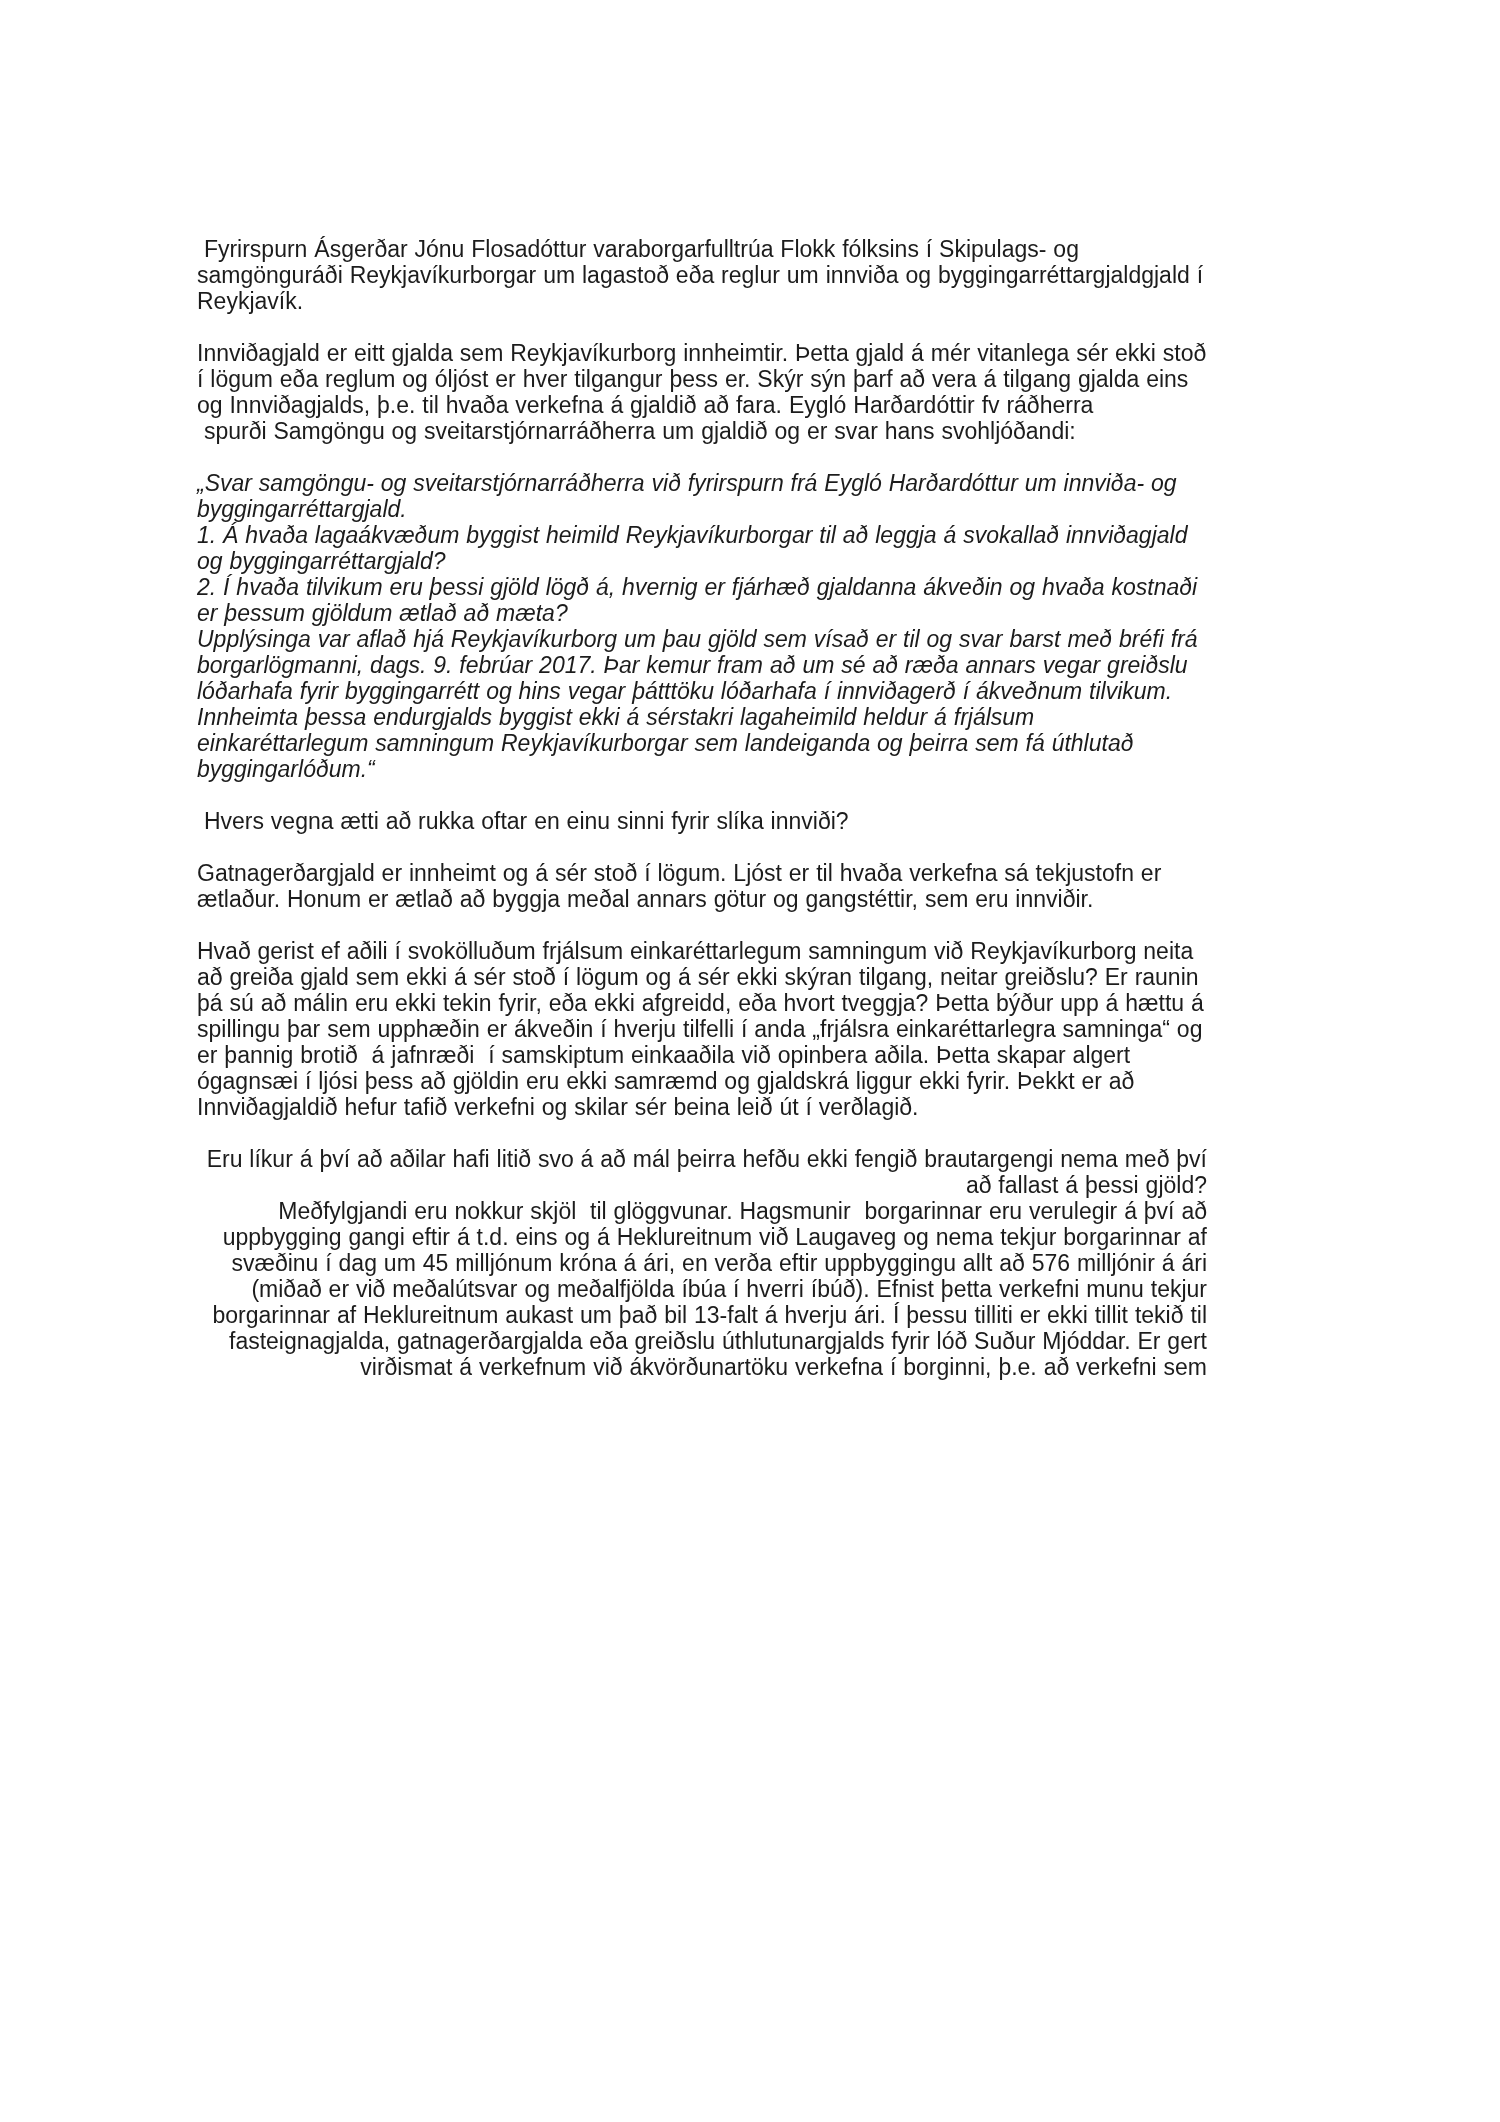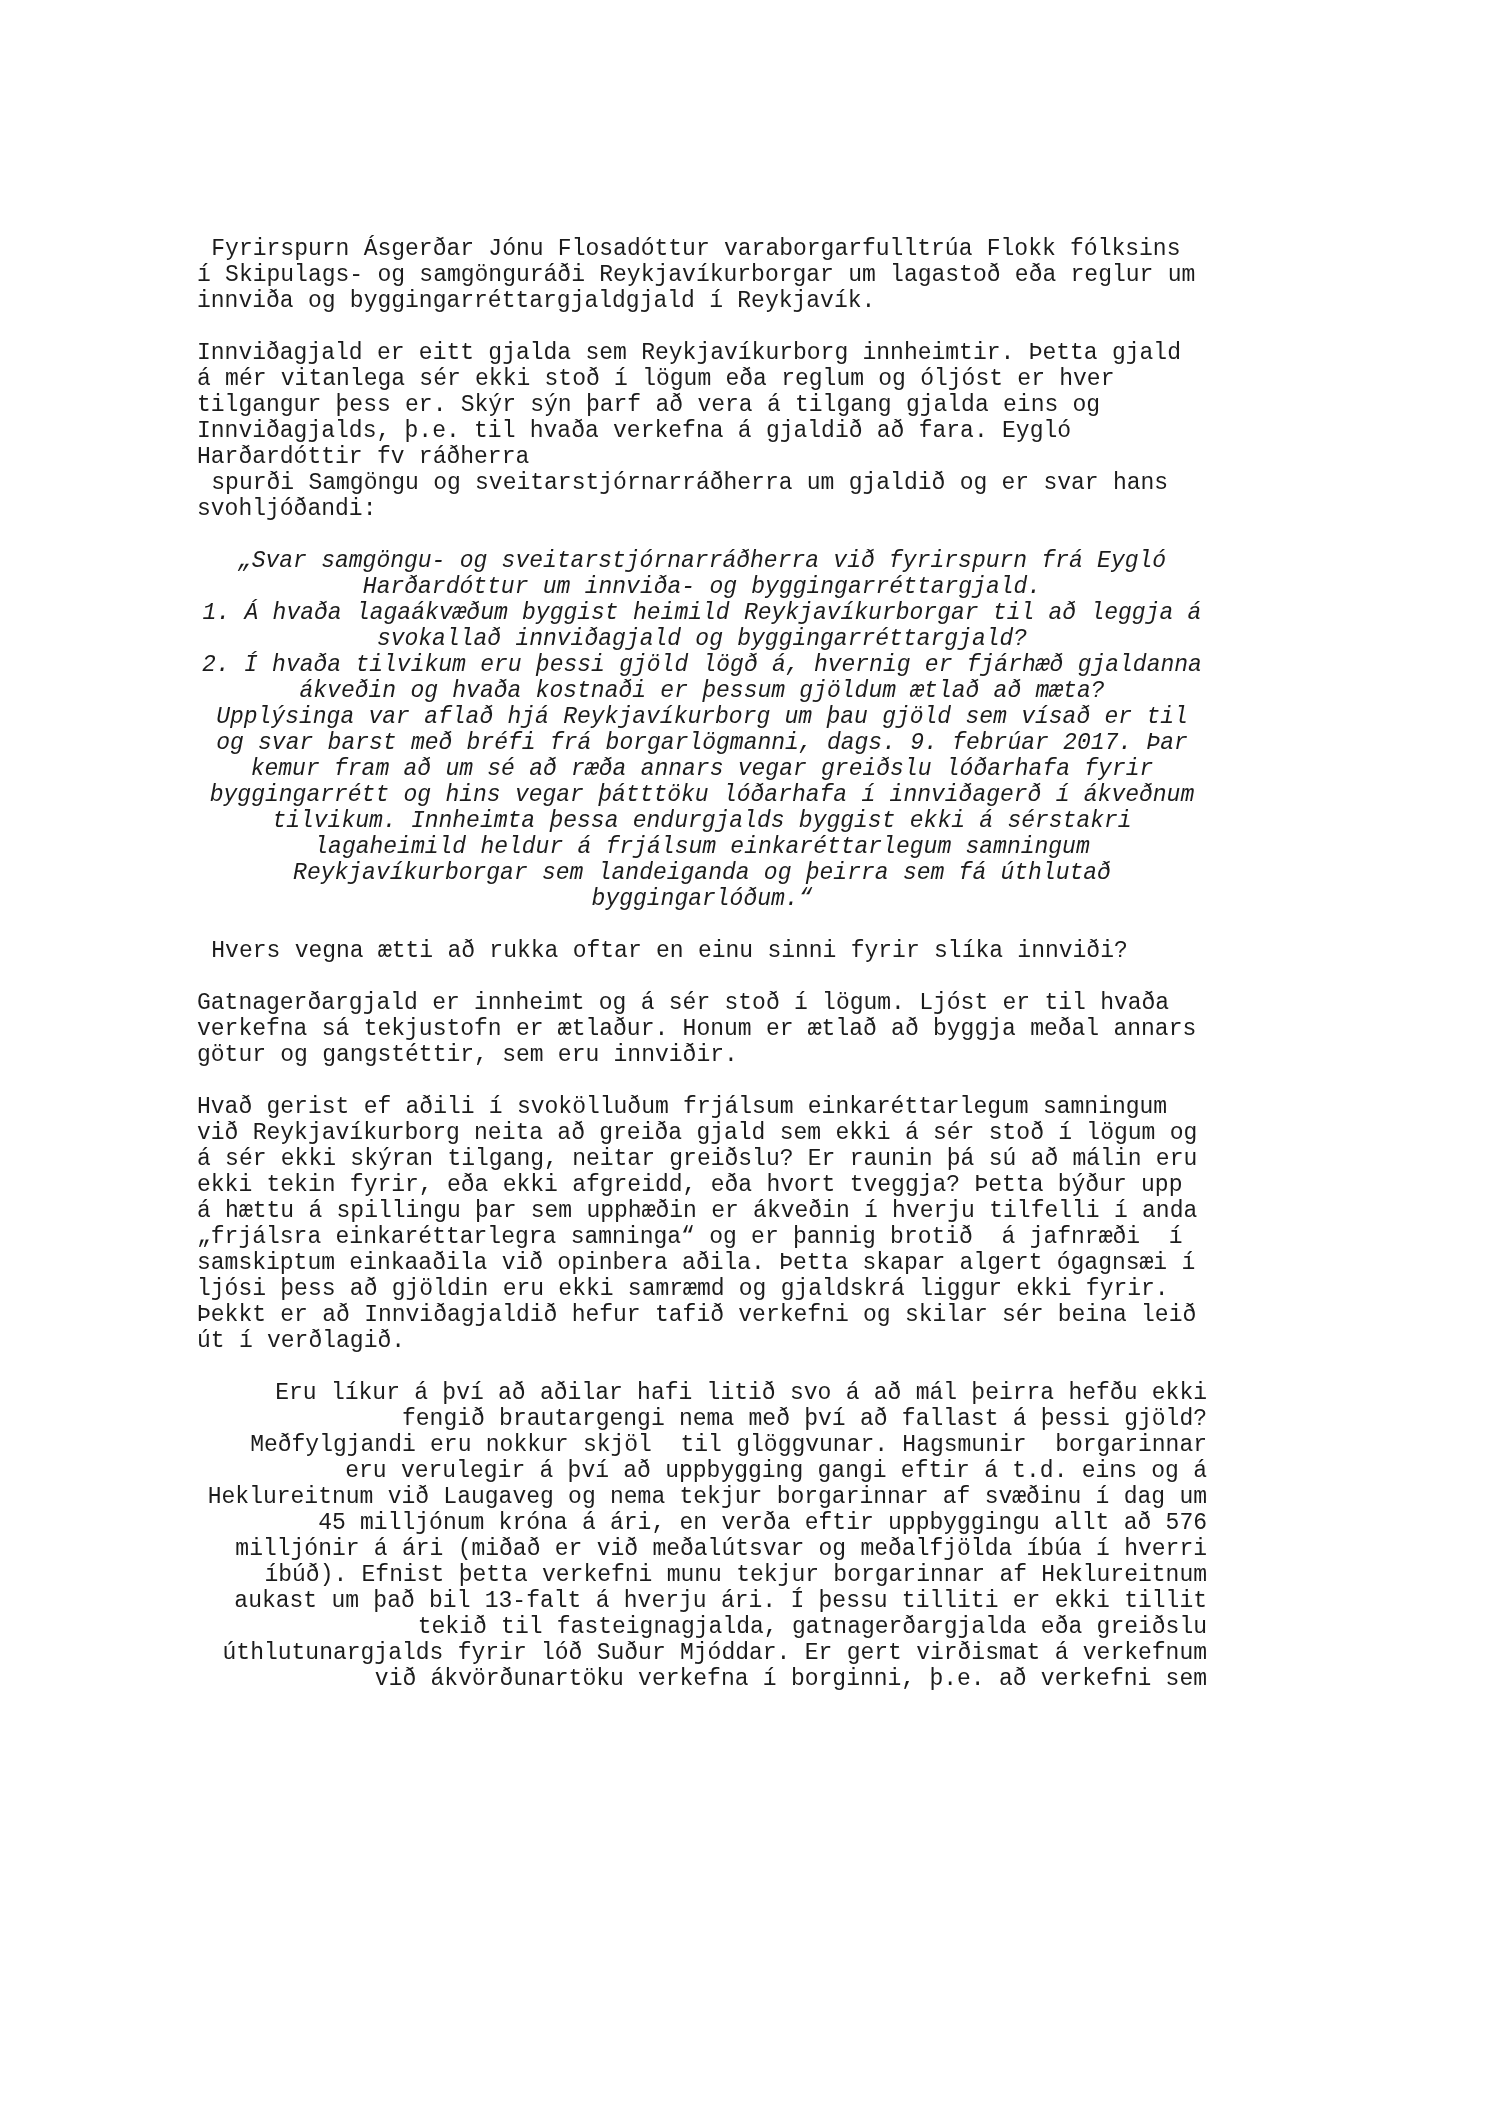--- a/index.html
+++ b/index.html
@@ -1,15 +1,15 @@
 <!DOCTYPE html>
 <html><head>
 <meta charset="utf-8">
 <style>
-  * { margin: 16px; padding: 0; box-sizing: border-box; font-family: Liberation Mono, monospace; }
+  * { margin: 16px; padding: 0; box-sizing: border-box; }
   html, body { background: #ffffff; }
   body {
     width: 1500px;
     height: 2122px;
     position: relative;
     font-family: "Liberation Sans", "DejaVu Sans", sans-serif;
     color: #1c1c1c;
     overflow: hidden;
   }
   .page {
@@ -20,21 +20,20 @@
   }
   .para {
     font-size: 23px;
     line-height: 26px;
     white-space: pre-wrap;
     margin-bottom: 26px;
     word-spacing: 0.5px;
   }
   .para.italic {
     font-style: italic;
-    text-align: center;
   }
   .para:last-child { margin-bottom: 0; text-align: right; }
 </style>
 </head>
 <body>
 
 <div class="page">
   <p class="para"> Fyrirspurn Ásgerðar Jónu Flosadóttur varaborgarfulltrúa Flokk fólksins í Skipulags- og samgönguráði Reykjavíkurborgar um lagastoð eða reglur um innviða og byggingarréttargjaldgjald í Reykjavík.</p>
 
   <p class="para">Innviðagjald er eitt gjalda sem Reykjavíkurborg innheimtir. Þetta gjald á mér vitanlega sér ekki stoð í lögum eða reglum og óljóst er hver tilgangur þess er. Skýr sýn þarf að vera á tilgang gjalda eins og Innviðagjalds, þ.e. til hvaða verkefna á gjaldið að fara. Eygló Harðardóttir fv ráðherra

